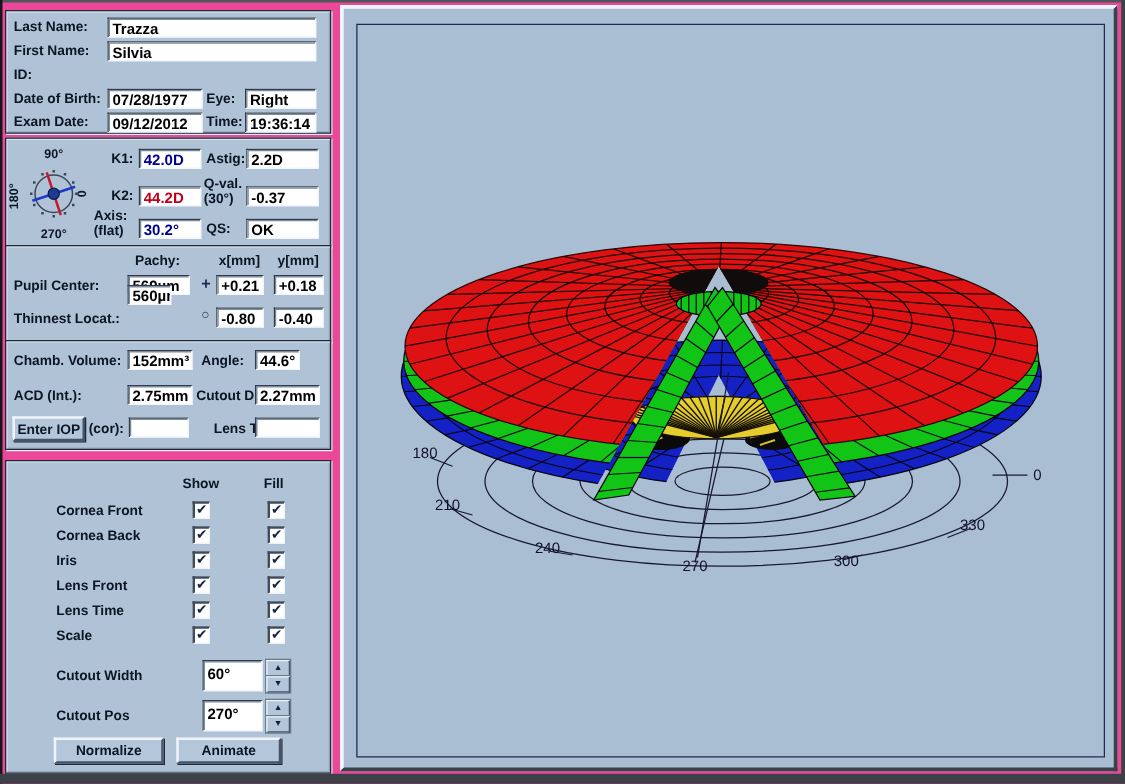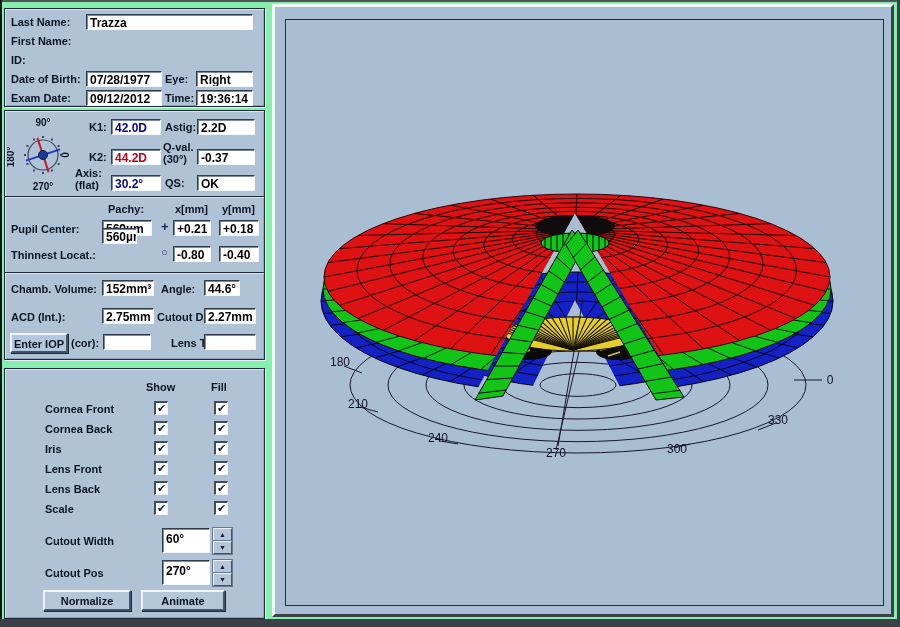--- a/index.html
+++ b/index.html
@@ -1,16 +1,16 @@
 <!DOCTYPE html>
 <html><head>
 <meta charset="utf-8">
 <style>
   html,body{margin:0;padding:0;background:#14171a;}
-  #window{position:relative;width:900px;height:627px;background:#86efac;overflow:hidden;
+  #window{position:relative;width:900px;height:627px;background:#ec4899;overflow:hidden;
           font-family:"Liberation Sans",sans-serif;}
   .edge{position:absolute;}
   .box{position:absolute;left:4px;width:259px;background:#b0c2d6;border:1px solid #202a36;
        box-shadow:1px 1px 0 #e6edf4, inset 1px 1px 0 #d9e4ef, inset -1px -1px 0 #90a3b9;}
   .lbl{position:absolute;font:700 11px "Liberation Sans",sans-serif;color:#0b1523;white-space:nowrap;}
   .hdr{position:absolute;font:700 11px "Liberation Sans",sans-serif;color:#0b1523;white-space:nowrap;}
   .field{position:absolute;height:16px;box-sizing:border-box;background:#fff;
          border-top:1px solid #2e3c4e;border-left:1px solid #2e3c4e;
          border-bottom:1px solid #f2f7fd;border-right:1px solid #f2f7fd;
          box-shadow:inset 1px 1px 0 #7a8ba0;
@@ -45,20 +45,21 @@
 </style>
 </head>
 <body>
 
 <div id="window">
 
   <div class="box" style="top:8px;height:97px">
     <span class="lbl" style="left:6px;top:7px">Last Name:</span>
     <div class="field" style="left:81px;top:5px;width:167px">Trazza</div>
     <span class="lbl" style="left:6px;top:26px">First Name:</span>
+    <div class="field" style="left:81px;top:24px;width:167px">Silvia</div>
     <span class="lbl" style="left:6px;top:45px">ID:</span>
     <span class="lbl" style="left:6px;top:64px">Date of Birth:</span>
     <div class="field" style="left:81px;top:62px;width:76px">07/28/1977</div>
     <span class="lbl" style="left:160px;top:64px">Eye:</span>
     <div class="field" style="left:191px;top:62px;width:57px">Right</div>
     <span class="lbl" style="left:6px;top:83px">Exam Date:</span>
     <div class="field" style="left:81px;top:81px;width:76px">09/12/2012</div>
     <span class="lbl" style="left:160px;top:83px">Time:</span>
     <div class="field" style="left:191px;top:81px;width:57px">19:36:14</div>
   </div>
@@ -132,21 +133,21 @@
     <div class="cb" style="left:209px;top:32px"><span>✔</span></div>
     <span class="lbl" style="left:40px;top:54px">Cornea Back</span>
     <div class="cb" style="left:149px;top:52px"><span>✔</span></div>
     <div class="cb" style="left:209px;top:52px"><span>✔</span></div>
     <span class="lbl" style="left:40px;top:74px">Iris</span>
     <div class="cb" style="left:149px;top:72px"><span>✔</span></div>
     <div class="cb" style="left:209px;top:72px"><span>✔</span></div>
     <span class="lbl" style="left:40px;top:94px">Lens Front</span>
     <div class="cb" style="left:149px;top:92px"><span>✔</span></div>
     <div class="cb" style="left:209px;top:92px"><span>✔</span></div>
-    <span class="lbl" style="left:40px;top:114px">Lens Back</span>
+    <span class="lbl" style="left:40px;top:114px">Lens Time</span>
     <div class="cb" style="left:149px;top:112px"><span>✔</span></div>
     <div class="cb" style="left:209px;top:112px"><span>✔</span></div>
     <span class="lbl" style="left:40px;top:134px">Scale</span>
     <div class="cb" style="left:149px;top:132px"><span>✔</span></div>
     <div class="cb" style="left:209px;top:132px"><span>✔</span></div>
 
     <span class="lbl" style="left:40px;top:166px">Cutout Width</span>
     <div class="field tall" style="left:157px;top:159px;width:48px">60°</div>
     <div class="spin" style="left:208px;top:159px">▲</div>
     <div class="spin" style="left:208px;top:172px">▼</div>

